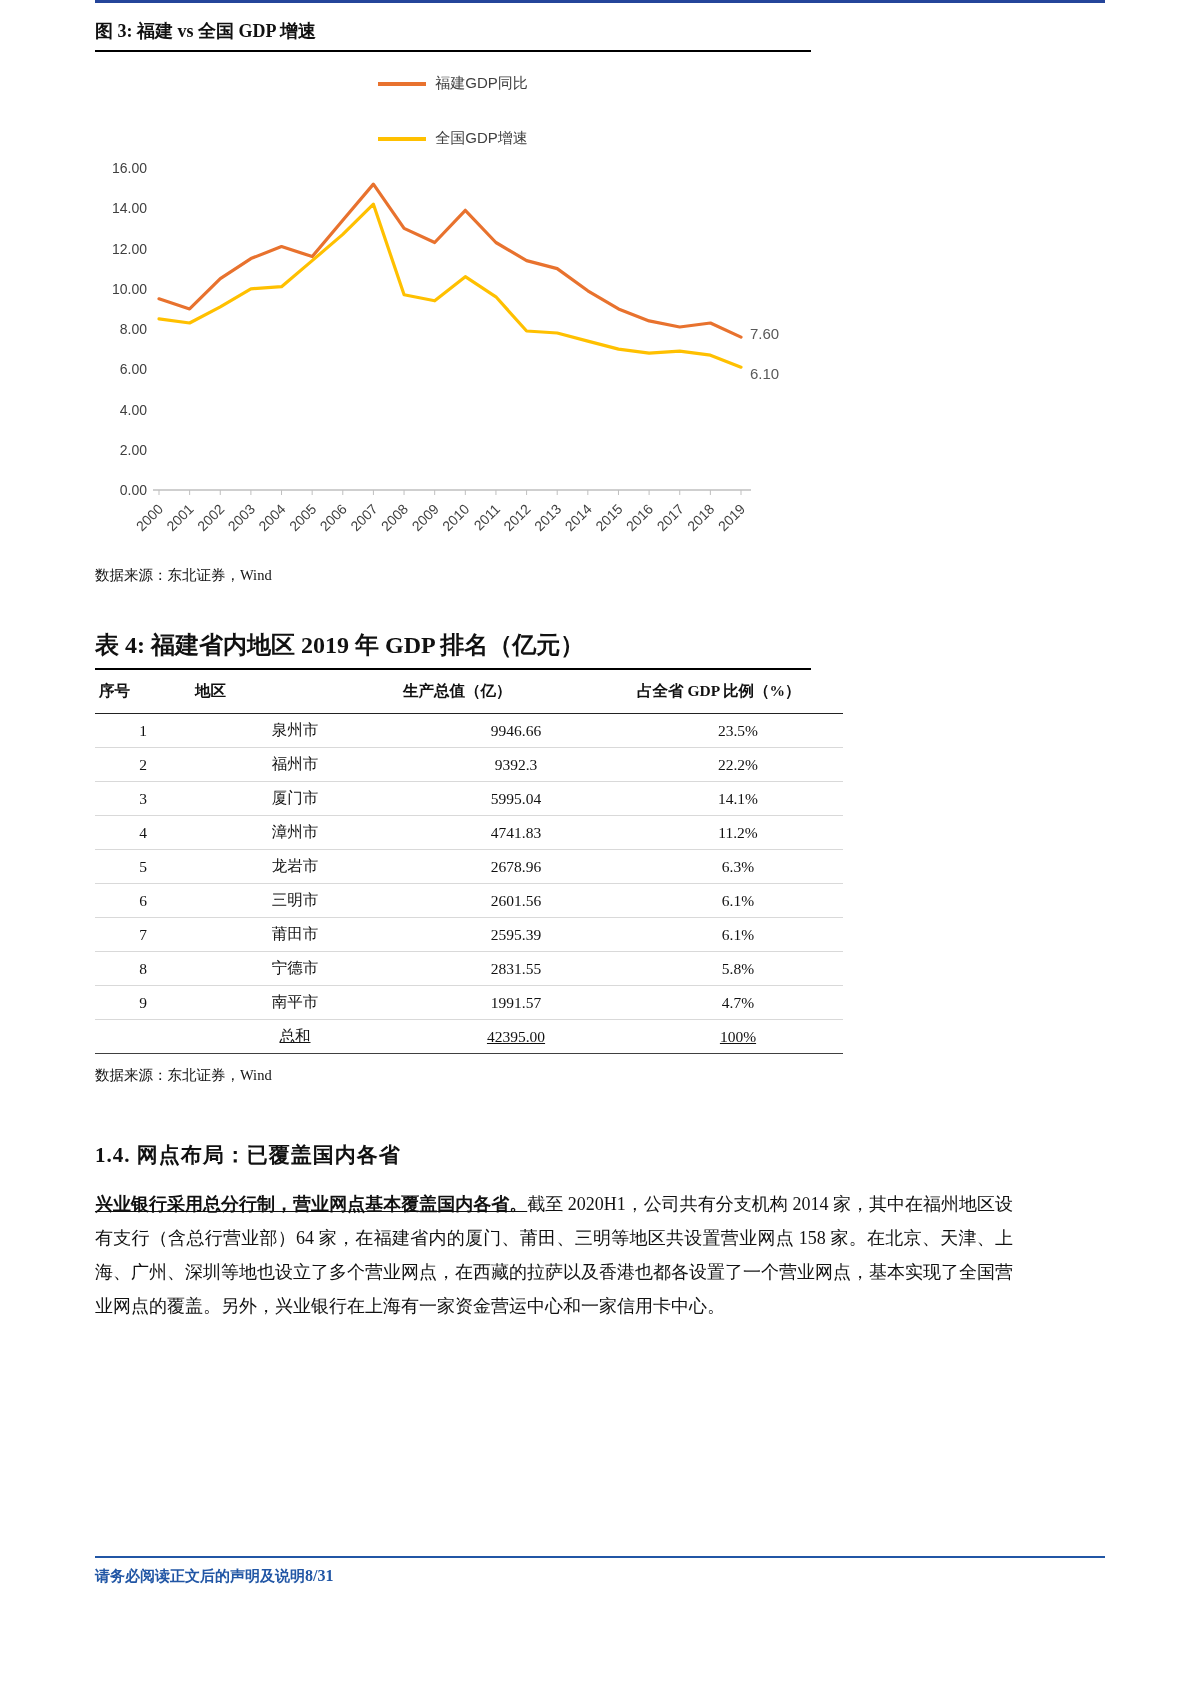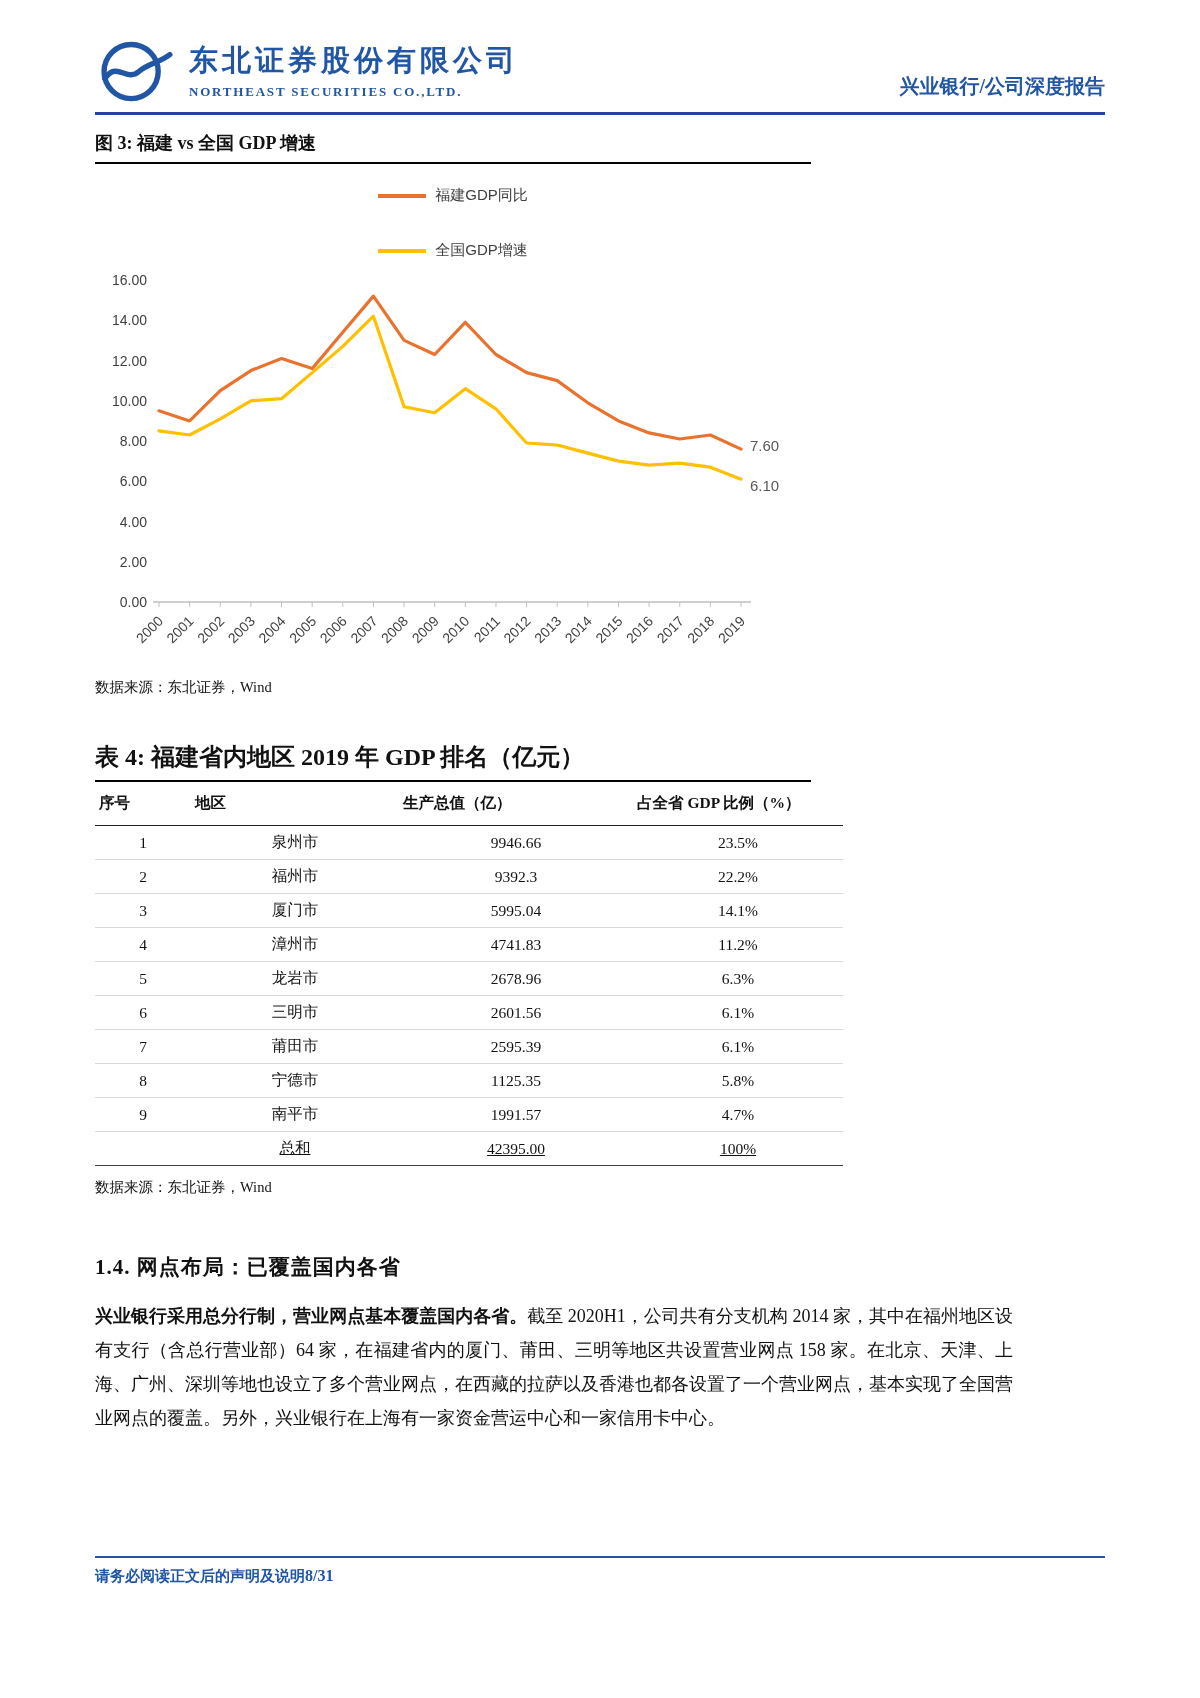--- a/index.html
+++ b/index.html
@@ -39,46 +39,33 @@
   table.gdp tr:last-child td{border-bottom:1.5px solid #404040;text-decoration:underline;}
   .col-idx{width:88px;}
   th.col-idx,td.col-idx{text-align:left;padding-left:14px;}
   .col-region{width:200px;}
   .col-gdp{width:226px;}
   .col-share{width:202px;}
 
   
   .sec-heading{margin-top:56px;font-size:21px;font-weight:bold;letter-spacing:1px;}
   .para{margin:18px 0 0 0;width:918px;font-size:18px;line-height:34px;text-align:justify;}
-  .para .lead{font-weight:bold;}
+  .para .lead{font-weight:bold;text-decoration:underline;}
 
   
   .footer{position:absolute;left:95px;right:95px;top:1556px;border-top:2.5px solid var(--brand-blue,#2156A5);
           display:flex;justify-content:flex-start;align-items:flex-start;padding-top:9px;}
   .footer-disc{color:var(--brand-blue,#1C4FA0);font-weight:bold;font-size:15px;}
   .footer-page{color:var(--brand-blue,#1C4FA0);font-weight:bold;font-size:16px;}
 </style>
 </head>
 <body>
 
 <div class="page">
 
-  <div class="header">
-    <div class="brand">
-      <svg class="logo-svg" viewBox="0 0 100 88">
-        <circle cx="45" cy="46" r="35" fill="none" stroke="#2156A5" stroke-width="7"></circle>
-        <path d="M11 55 C 27 32, 39 60, 55 46 C 67 35, 79 36, 95 24" fill="none" stroke="#2156A5" stroke-width="7" stroke-linecap="round"></path>
-      </svg>
-      <div class="brand-text">
-        <div class="brand-cn">东北证券股份有限公司</div>
-        <div class="brand-en">NORTHEAST SECURITIES CO.,LTD.</div>
-      </div>
-    </div>
-    <div class="report-label">兴业银行/公司深度报告</div>
-  </div>
   <div class="header-rule"></div>
 
   <div class="content">
 
     <div class="fig-title">图 3: 福建 vs 全国 GDP 增速</div>
     <div class="legend">
         <span class="legend-item">
           <span class="legend-swatch" style="background: rgb(232, 114, 46);"></span>
           <span>福建GDP同比</span>
         </span>
@@ -194,21 +181,21 @@
           </tr>
           <tr>
             <td class="col-idx">7</td>
             <td class="col-region">莆田市</td>
             <td class="col-gdp">2595.39</td>
             <td class="col-share">6.1%</td>
           </tr>
           <tr>
             <td class="col-idx">8</td>
             <td class="col-region">宁德市</td>
-            <td class="col-gdp">1125.35</td>
+            <td class="col-gdp">2831.55</td>
             <td class="col-share">5.8%</td>
           </tr>
           <tr>
             <td class="col-idx">9</td>
             <td class="col-region">南平市</td>
             <td class="col-gdp">1991.57</td>
             <td class="col-share">4.7%</td>
           </tr>
           <tr>
             <td class="col-idx"></td>

